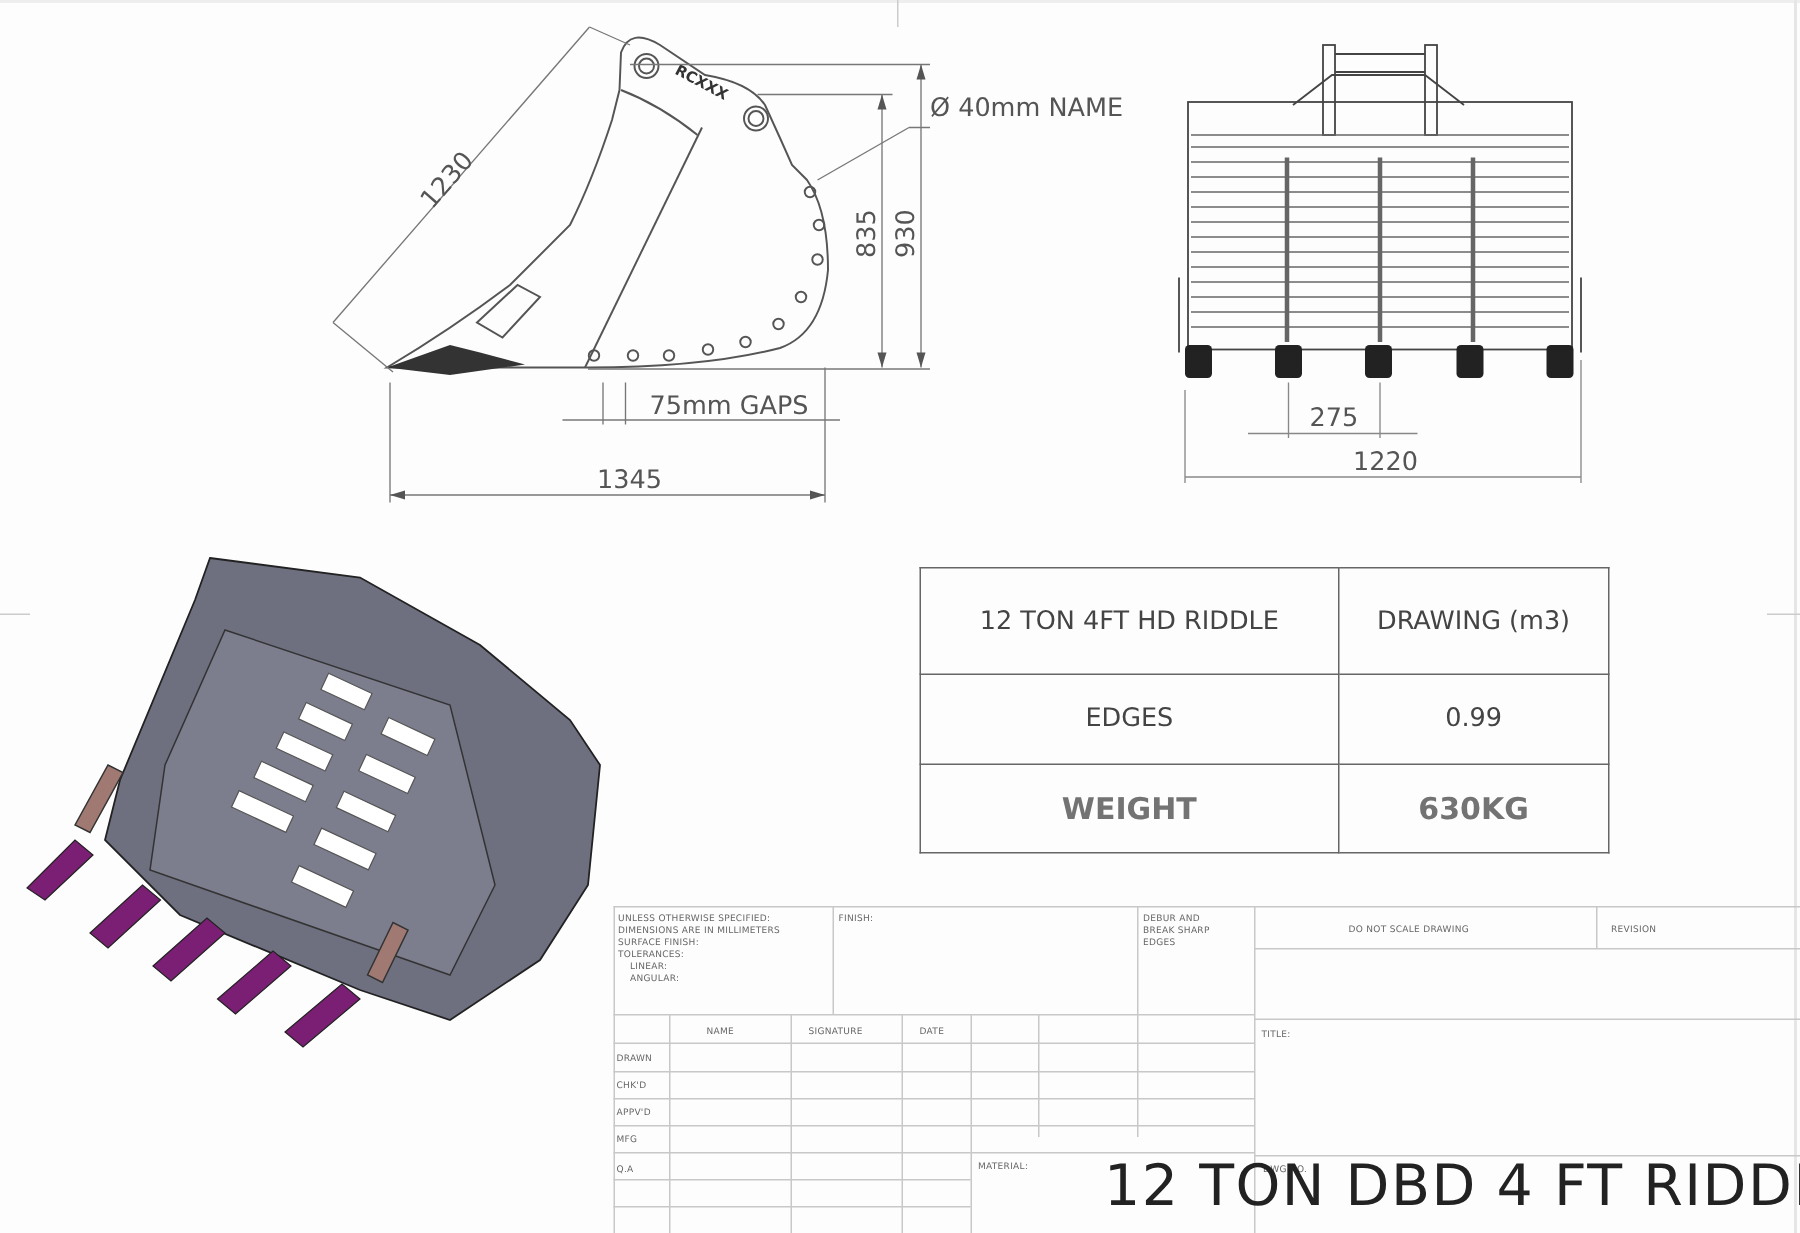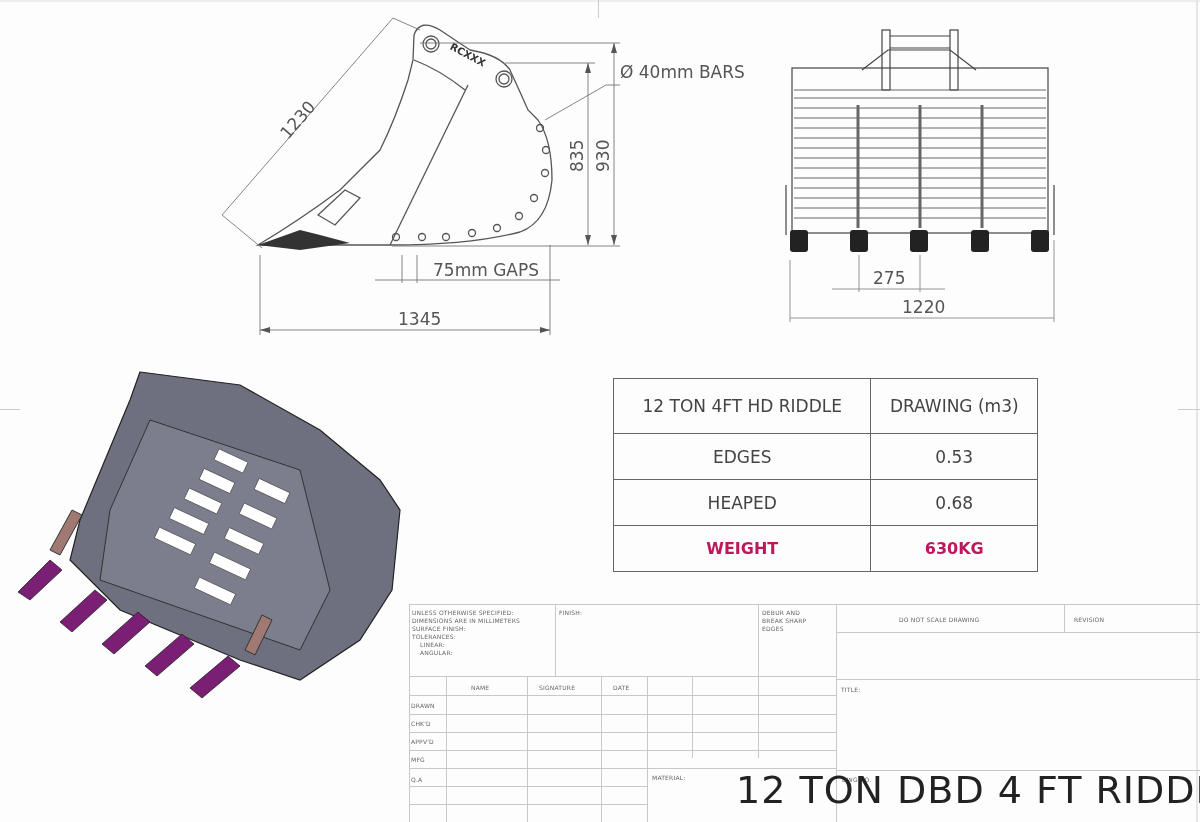--- a/index.html
+++ b/index.html
@@ -1,23 +1,23 @@
 <!DOCTYPE html>
 <html><head>
 <meta charset="utf-8">
 <style>
   html,body{margin:0;padding:0;background:#fff;}
   body{width:1200px;height:822px;position:relative;overflow:hidden;font-family:"DejaVu Sans",sans-serif;color:#333;}
   .sheet{position:absolute;left:0;top:0;width:1200px;height:822px;background:#fdfdfd;}
   .dimtext{font-family:"DejaVu Sans",sans-serif;fill:#555;font-size:17px;}
-  .spec-table{position:absolute;left:613px;top:378px;width:425px;height:191px;border-collapse:collapse;border:1.5px solid #666;}
+  .spec-table{position:absolute;left:613px;top:378px;width:460px;height:191px;border-collapse:collapse;border:1.5px solid #666;}
   .spec-table td{border:1.5px solid #666;text-align:center;font-size:17px;color:#444;font-family:"DejaVu Sans",sans-serif;padding:0;}
   .spec-table tr.header td{height:54px;font-size:17px;}
   .spec-table tr.row td{height:45px;}
-  .spec-table tr.bold td{font-weight:bold;color:#be185d;font-size:16px;}
+  .spec-table tr.bold td{font-weight:bold;color:#737373;font-size:20px;}
   .titleblock{position:absolute;left:409px;top:604px;width:791px;height:218px;}
   .tb-line{position:absolute;background:#c8c8c8;}
   .tb-small{position:absolute;font-size:6px;color:#666;font-family:"DejaVu Sans",sans-serif;line-height:8px;letter-spacing:0.2px;}
   .big-title{position:absolute;left:736px;top:768px;font-size:38px;color:#222;font-family:"DejaVu Sans",sans-serif;letter-spacing:1px;white-space:nowrap;}
   .edge-line{position:absolute;background:#ddd;}
 </style>
 </head>
 <body>
 
 <div class="sheet">
@@ -90,21 +90,21 @@
         <polygon points="588,245 585,235 591,235"></polygon>
       <polygon points="614,43 611,53 617,53"></polygon>
         <polygon points="614,245 611,235 617,235"></polygon>
     </g>
     <text class="dimtext" x="0" y="0" transform="translate(288,140) rotate(-49)">1230</text>
     <text class="dimtext" x="398" y="325">1345</text>
     <text class="dimtext" x="433" y="276" font-size="18">75mm GAPS</text>
     <text class="dimtext" x="0" y="0" transform="translate(583,172) rotate(-90)">835</text>
     <text class="dimtext" x="0" y="0" transform="translate(609,172) rotate(-90)">930</text>
   </svg>
-  <div style="position:absolute;left:620px;top:62px;font-size:17px;color:#555;">Ø 40mm BARS</div>
+  <div style="position:absolute;left:620px;top:62px;font-size:17px;color:#555;">Ø 40mm NAME</div>
 
   <svg style="position:absolute;left:770px;top:0;" width="300" height="330" viewBox="0 0 300 330">
     <g fill="none" stroke="#444" stroke-width="1.2">
       <rect x="22" y="68" width="256" height="165"></rect>
       <path d="M92,70 L118,50 L180,50 L206,70"></path>
       <rect x="112" y="30" width="8" height="60"></rect>
         <rect x="180" y="30" width="8" height="60"></rect>
       <line x1="120" y1="36" x2="180" y2="36"></line>
         <line x1="120" y1="48" x2="180" y2="48"></line>
       <line x1="16" y1="185" x2="16" y2="235"></line>
@@ -175,25 +175,21 @@
   </svg>
 
   <table class="spec-table">
     <tbody>
         <tr class="header">
       <td>12 TON 4FT HD RIDDLE</td>
       <td>DRAWING (m3)</td>
     </tr>
     <tr class="row">
       <td>EDGES</td>
-      <td>0.53</td>
-    </tr>
-    <tr class="row">
-      <td>HEAPED</td>
-      <td>0.68</td>
+      <td>0.99</td>
     </tr>
     <tr class="row bold">
       <td>WEIGHT</td>
       <td>630KG</td>
     </tr>
   </tbody>
     </table>
 
   <div class="titleblock">
 

